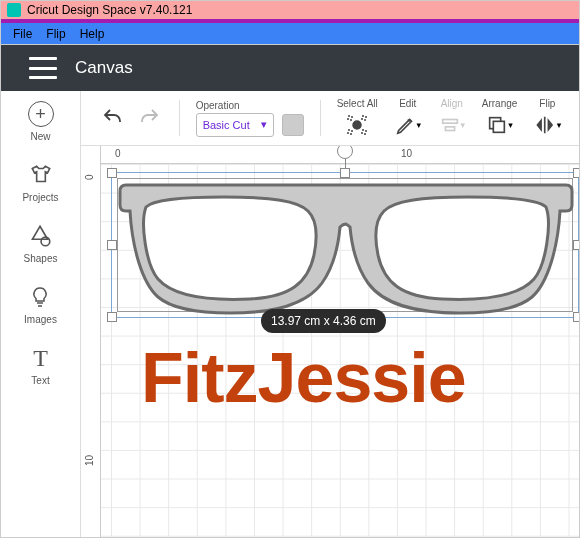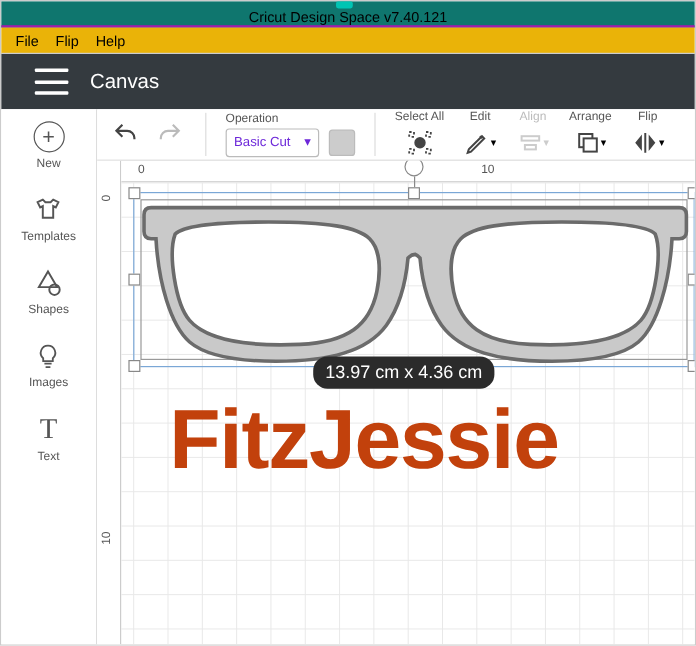--- a/index.html
+++ b/index.html
@@ -1,36 +1,36 @@
 <!DOCTYPE html>
 <html><head>
 <meta charset="utf-8">
 <style>
   * { box-sizing: border-box; margin: 0; padding: 0; font-family: Arial, sans-serif; }
   body { width: 580px; height: 538px; overflow: hidden; background: #fff; border: 1px solid #ccc; }
 
-  .titlebar { height: 22px; display: flex; align-items: center; padding: 0 6px; font-size: 12px; background: #0f766e; border-bottom: 2px solid #a21caf; flex-direction: column; }
+  .titlebar { height: 22px; display: flex; align-items: center; padding: 0 6px; font-size: 12px; background: #fca5a5; border-bottom: 4px solid #a21caf; }
   .titlebar .logo { width: 14px; height: 14px; background: #00c4b3; border-radius: 2px; margin-right: 6px; }
 
-  .menubar { height: 22px; display: flex; align-items: center; gap: 14px; padding: 0 12px; font-size: 12px; background: #eab308; border-bottom: 1px solid #ccc; }
+  .menubar { height: 22px; display: flex; align-items: center; gap: 14px; padding: 0 12px; font-size: 12px; background: #3b82f6; border-bottom: 1px solid #ccc; }
 
   .topbar { height: 46px; background: #343a3f; display: flex; align-items: center; padding: 0 28px; gap: 18px; }
   .hamburger { width: 28px; height: 22px; display: flex; flex-direction: column; justify-content: space-between; cursor: pointer; }
   .hamburger span { display:block; height: 3px; background: #fff; border-radius: 1px; }
   .canvas-title { color: #fff; font-size: 17px; }
 
   .main { display: flex; height: calc(100% - 90px); }
   .sidebar { width: 80px; background:#fff; border-right: 1px solid #ddd; display:flex; flex-direction:column; align-items:center; padding-top:10px; gap: 20px; }
   .side-item { display:flex; flex-direction:column; align-items:center; gap:4px; font-size:10px; color:#555; cursor:pointer; }
   .side-icon { width:26px; height:26px; color:#555; display:flex; align-items:center; justify-content:center; }
   .side-icon.circ { border:1.5px solid #555; border-radius:50%; font-size:18px; line-height:1; }
 
   .workspace { flex:1; display:flex; flex-direction:column; background:#fff; }
 
-  .toolbar { height:43px; display:flex; align-items:center; padding:0 10px; gap:16px; border-bottom:1px solid #ddd; }
+  .toolbar { height:55px; display:flex; align-items:center; padding:0 10px; gap:16px; border-bottom:1px solid #ddd;justify-content:center; }
   .tool-group { display:flex; flex-direction:column; align-items:center; gap:2px; }
   .tool-label { font-size:10px; color:#555; }
   .tool-ctl { display:flex; align-items:center; gap:8px; font-size:16px; color:#6d28d9; }
   .tool-btn { display:flex; align-items:center; justify-content:center; width:28px; height:28px; cursor:pointer; }
   .disabled { color:#bbb !important; }
   .dropdown { width:78px; height:24px; border:1px solid #bbb; border-radius:3px; font-size:11px; display:flex; align-items:center; justify-content:space-between; padding:0 6px; cursor:pointer; }
   .swatch { width:22px; height:22px; background:#ccc; border-radius:3px; border:1px solid #bbb; }
   .vdiv { width:1px; height:36px; background:#ddd; }
 
   .canvas-wrap { flex:1; position:relative; display:flex; }
@@ -52,21 +52,21 @@
   .selection { position:absolute; left:10px; top:26px; width:468px; height:146px; border:1px solid #7aa7d6; }
   .sel-inner { position:absolute; left:5px; top:5px; right:5px; bottom:5px; border:1px solid #999; }
   .handle { position:absolute; width:10px; height:10px; background:#fff; border:1px solid #888; }
   .handle.tl{left:-5px;top:-5px;} .handle.tr{right:-5px;top:-5px;}
   .handle.bl{left:-5px;bottom:-5px;} .handle.br{right:-5px;bottom:-5px;}
   .handle.tm{left:50%;top:-5px;margin-left:-5px;} .handle.bm{left:50%;bottom:-5px;margin-left:-5px;}
   .handle.ml{left:-5px;top:50%;margin-top:-5px;} .handle.mr{right:-5px;top:50%;margin-top:-5px;}
   .rot { position:absolute; left:50%; top:-30px; margin-left:-8px; width:16px; height:16px; border:1.5px solid #888; border-radius:50%; background:#fff; }
   .rot::after{content:""; position:absolute; left:50%; top:15px; width:1px; height:10px; background:#888;}
 
-  .dim-badge { position:absolute; left:160px; top:163px; background:#2b2b2b; color:#fff; font-size:15px; padding:5px 10px; border-radius:12px; z-index:5;}
+  .dim-badge { position:absolute; left:160px; top:163px; background:#2b2b2b; color:#fff; font-size:12px; padding:5px 10px; border-radius:12px; z-index:5;}
 
   .text-obj { position:absolute; left:40px; top:192px; font-size:70px; font-weight:700; color:#c2410c; letter-spacing:-1px; }
 </style>
 </head>
 <body>
 
 <div class="titlebar">
   <div class="logo"></div>
   <span>Cricut Design Space  v7.40.121</span>
 </div>
@@ -91,21 +91,21 @@
     <div class="side-item">
       <div class="side-icon circ">+</div>
       <span>New</span>
     </div>
     <div class="side-item">
       <div class="side-icon">
         <svg width="26" height="26" viewBox="0 0 24 24" fill="none" stroke="#555" stroke-width="1.5">
             <path d="M4 6l4-2 2 2h4l2-2 4 2-2 4-2-1v9H8v-9l-2 1z"></path>
           </svg>
       </div>
-      <span>Templates</span>
+      <span>Projects</span>
     </div>
     <div class="side-item">
       <div class="side-icon">
         <svg width="26" height="26" viewBox="0 0 24 24" fill="none" stroke="#555" stroke-width="1.5">
             <path d="M12 3l7 12H5z"></path>
             <circle cx="17" cy="17" r="4"></circle>
           </svg>
       </div>
       <span>Shapes</span>
     </div>

